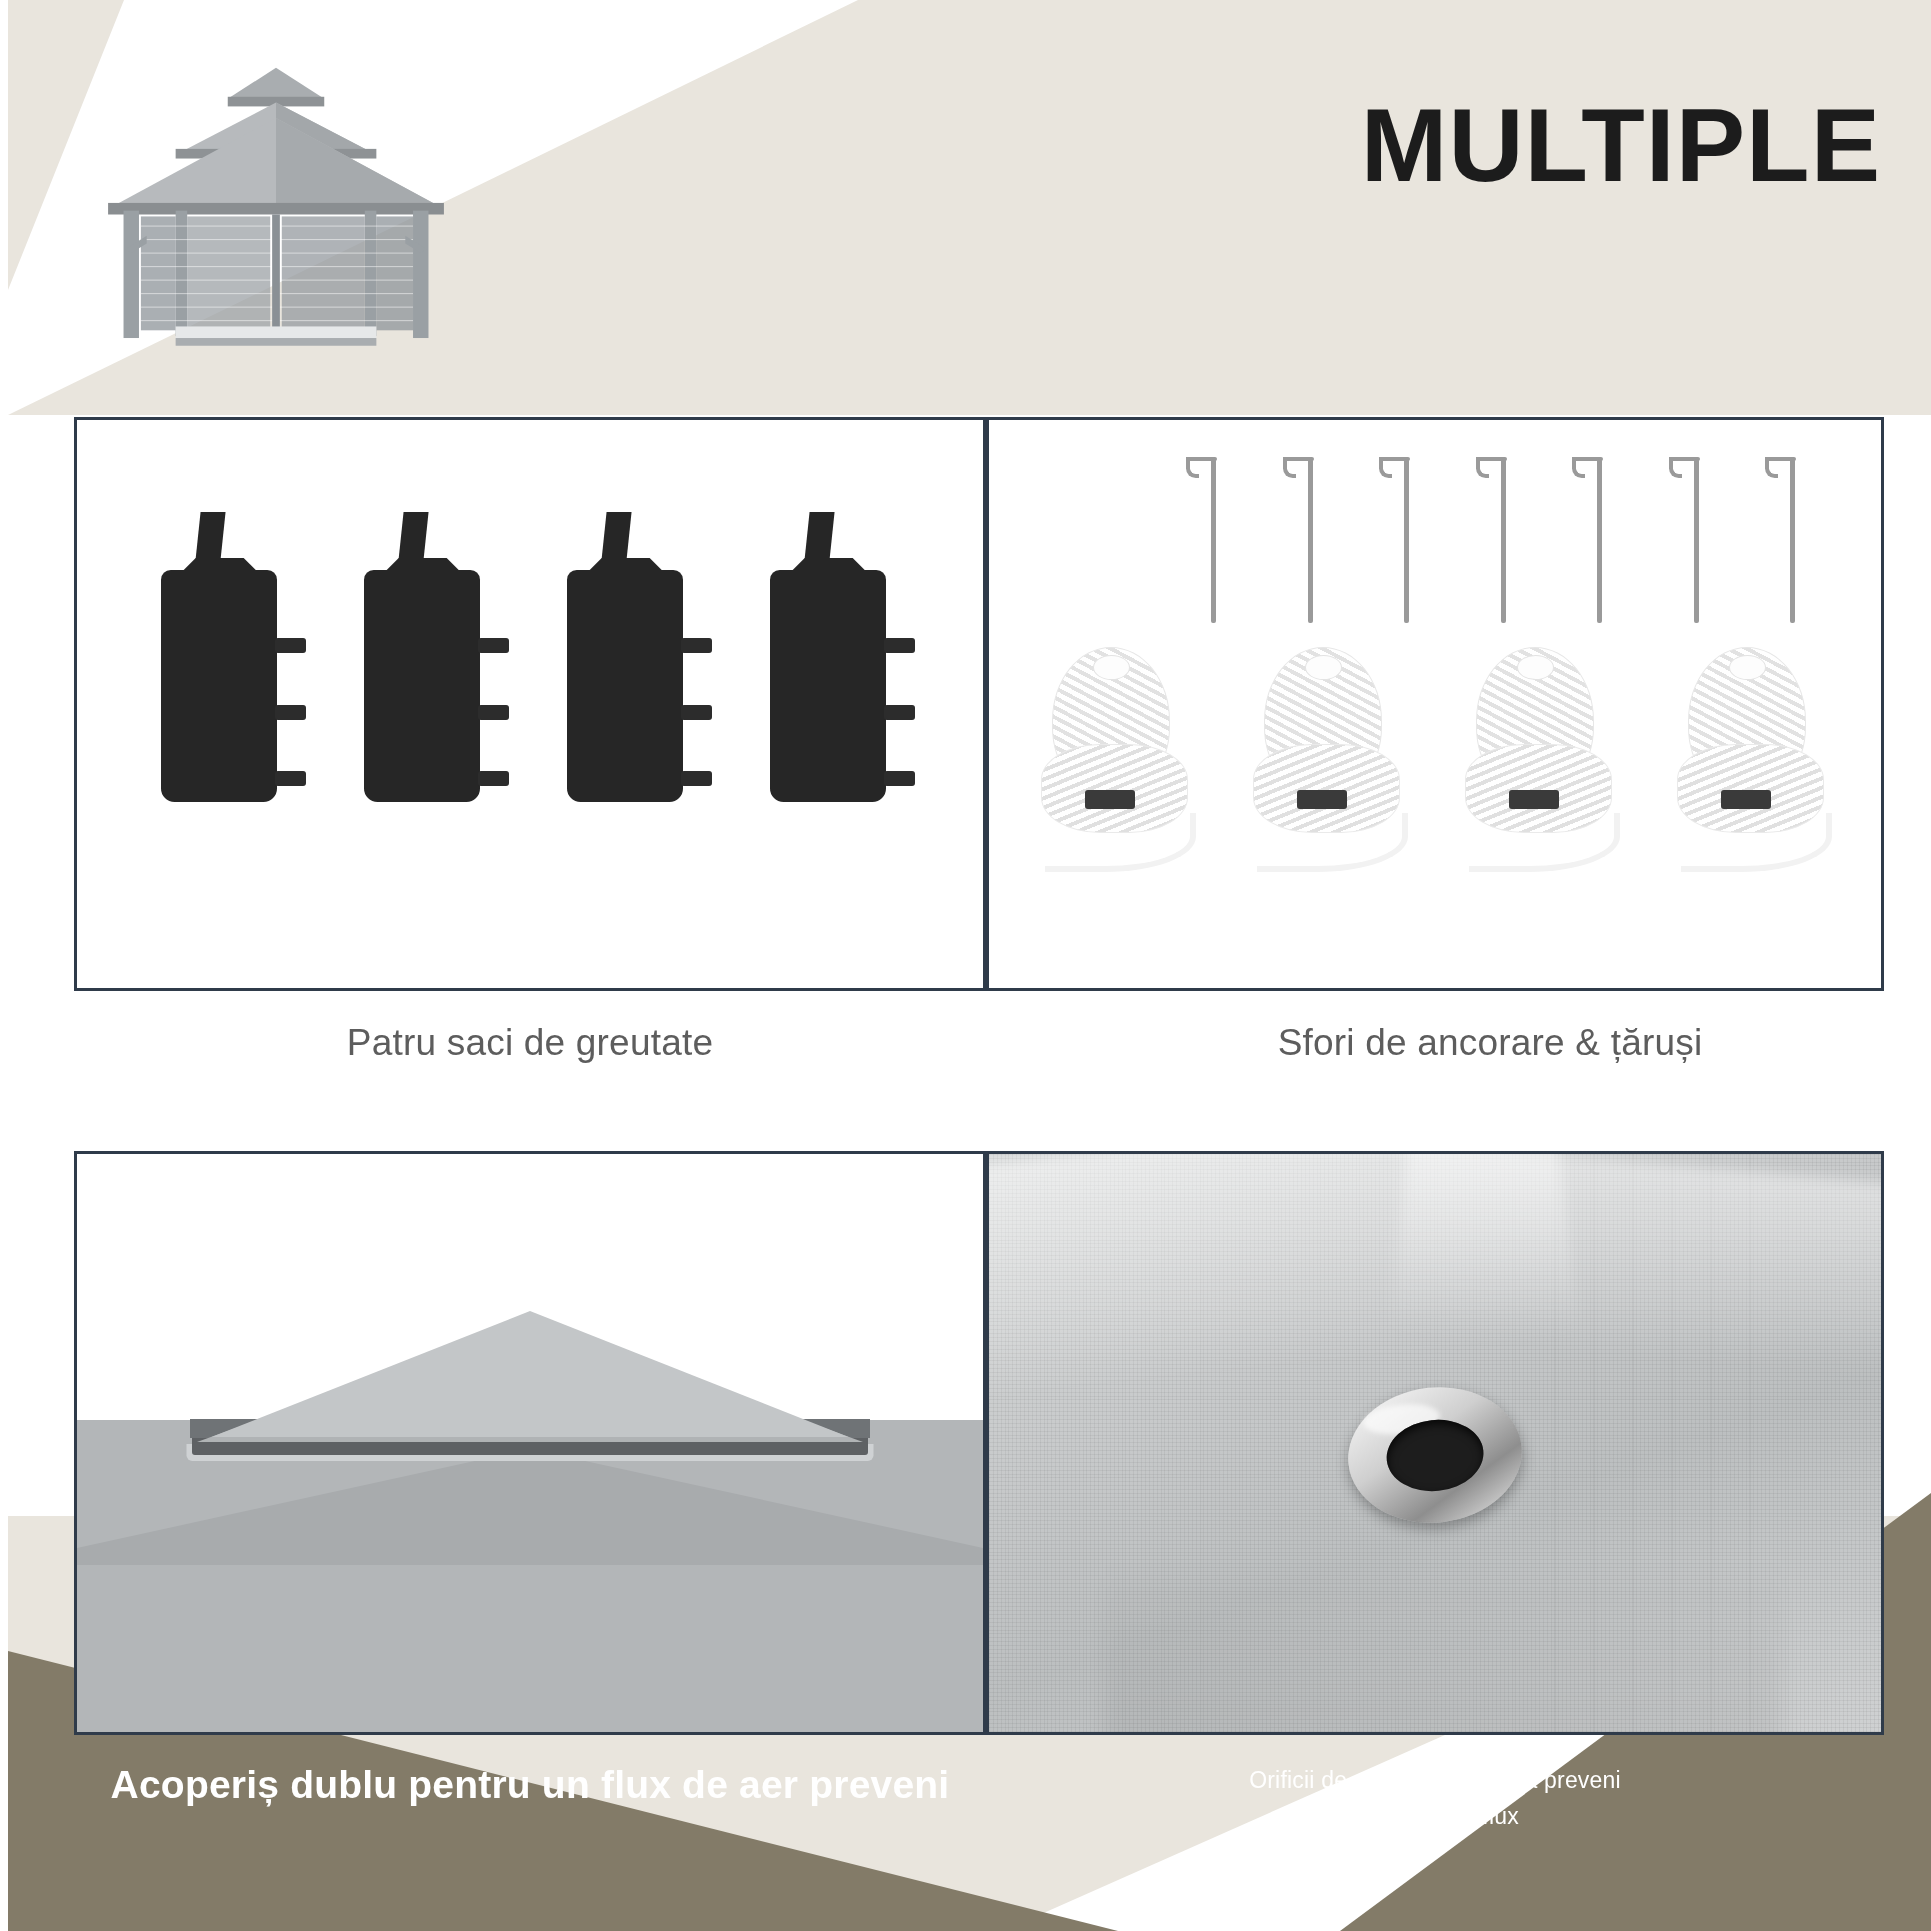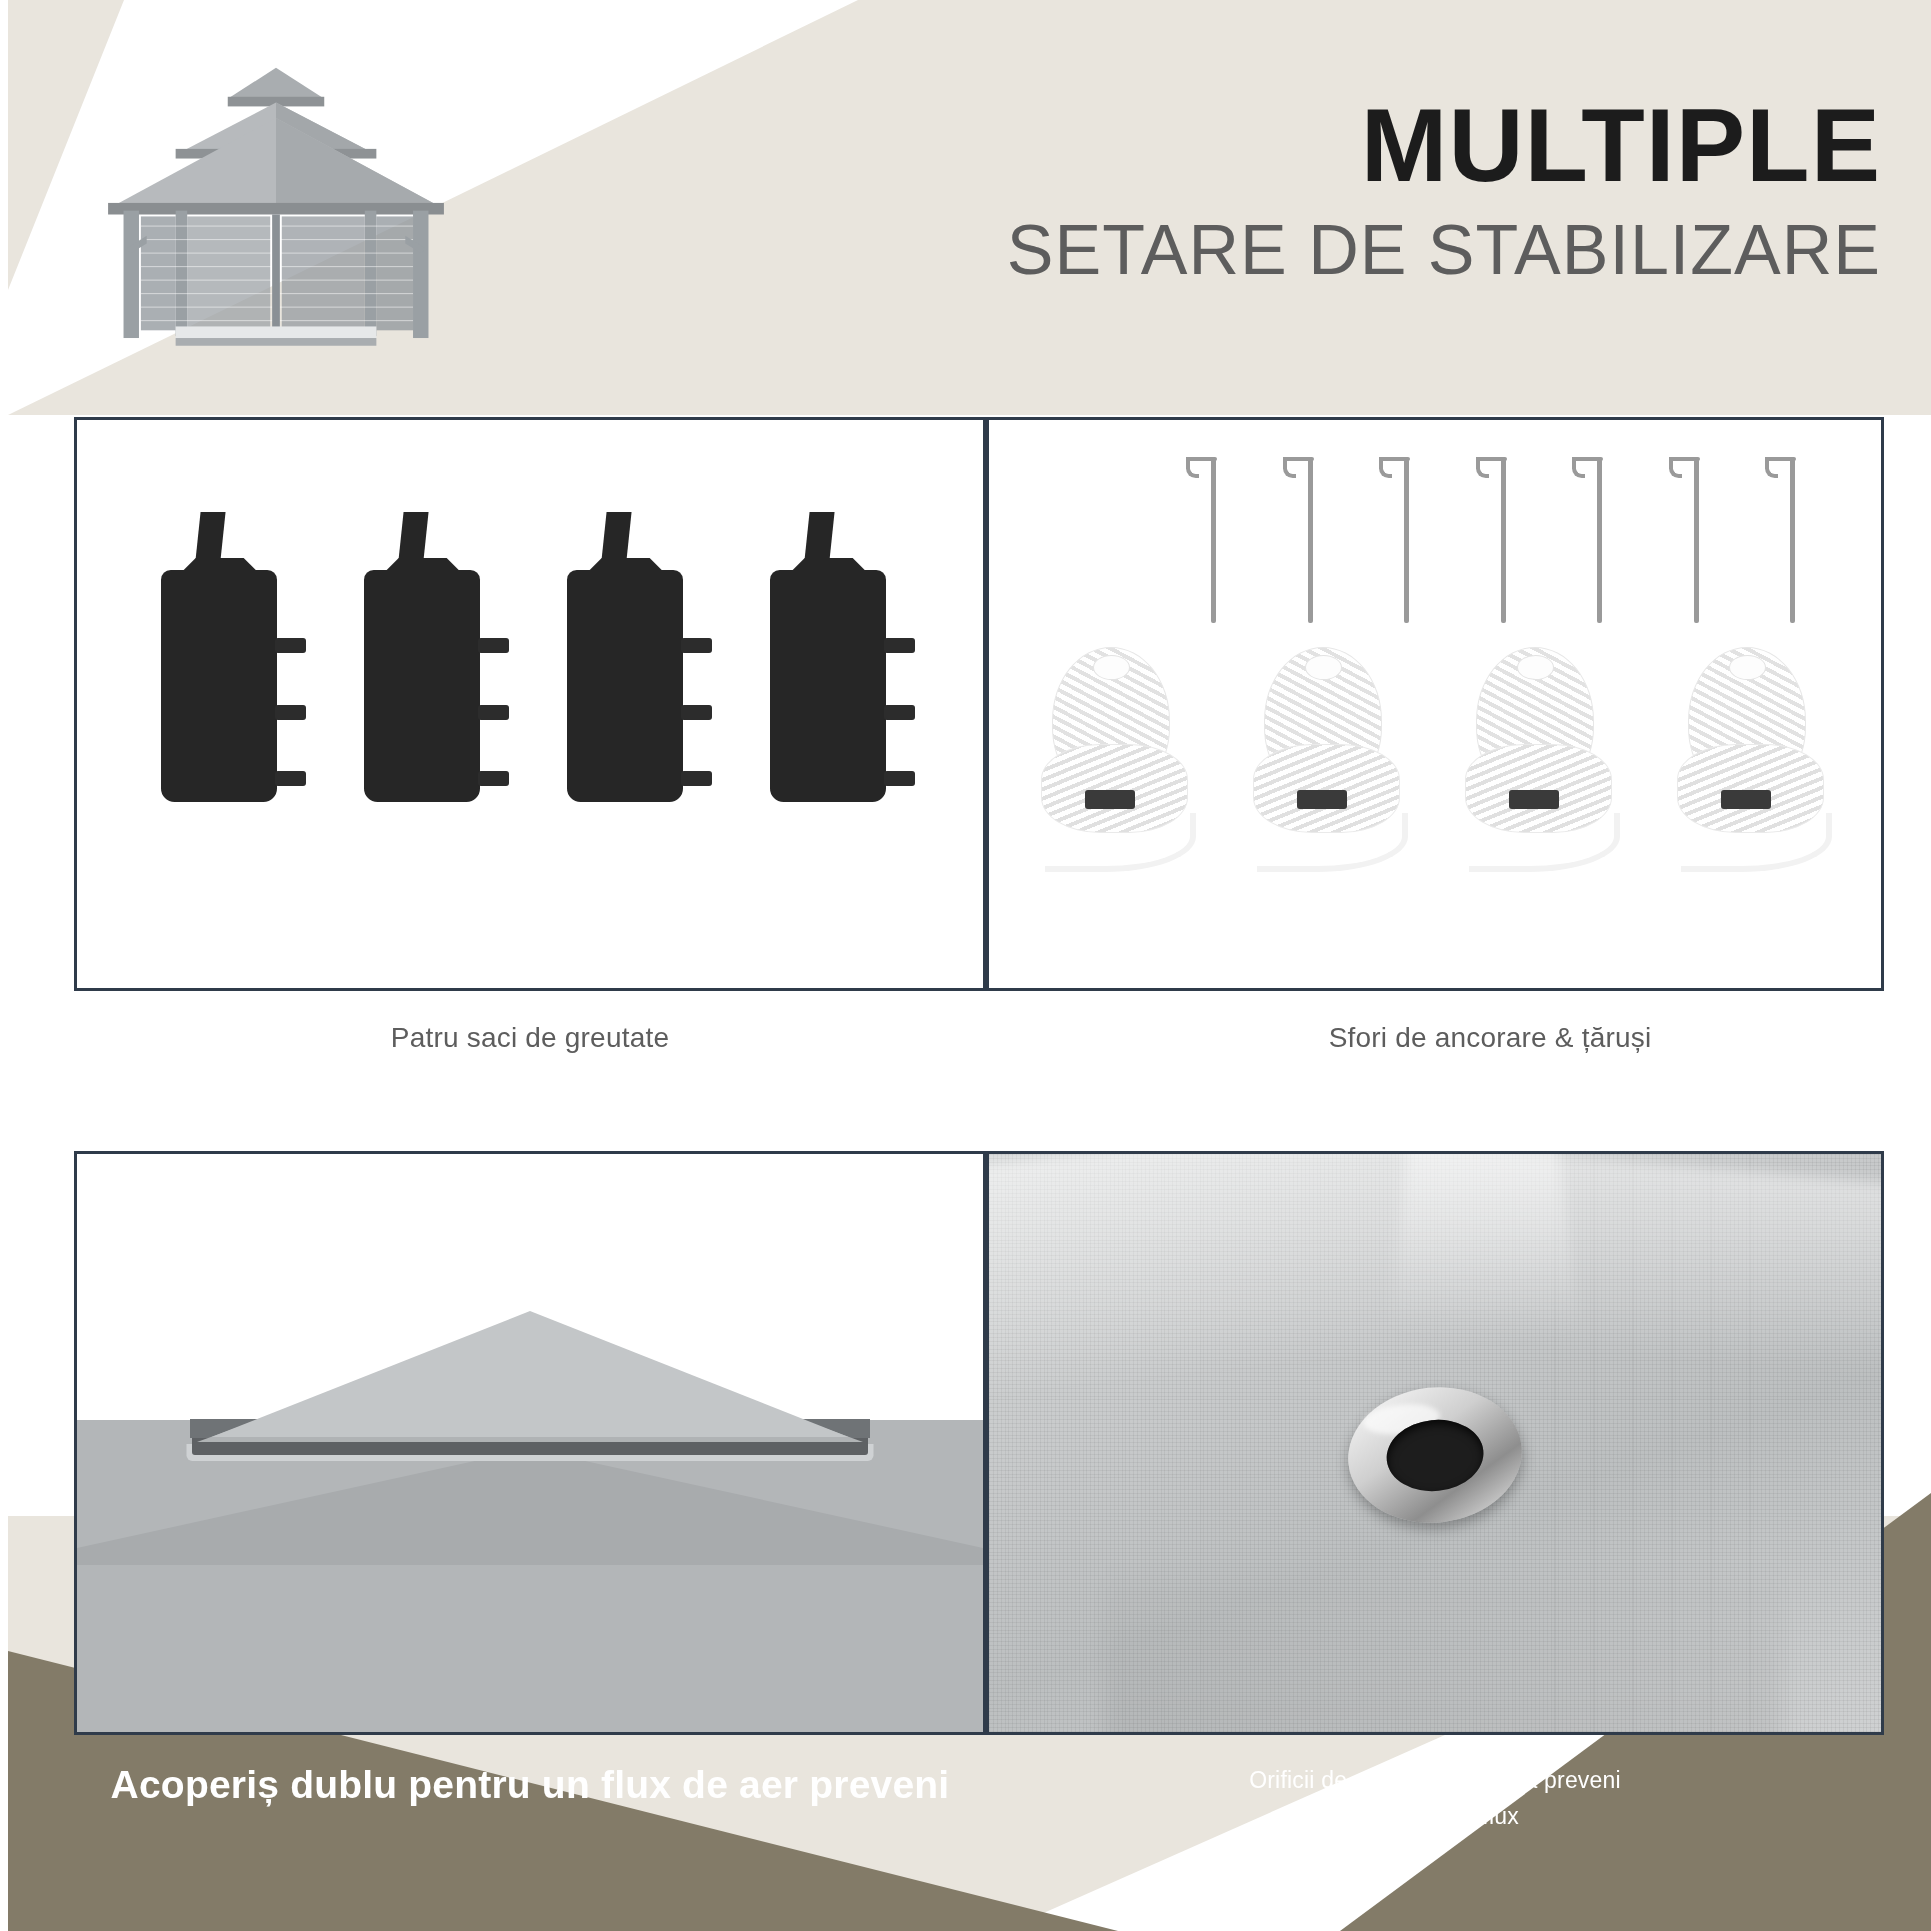--- a/index.html
+++ b/index.html
@@ -115,21 +115,21 @@
     overflow: hidden;
   }
   .panel-1 { left: 66px;  top: 417px;  width: 912px; height: 574px; }
   .panel-2 { left: 978px; top: 417px; width: 898px; height: 574px; }
   .panel-3 { left: 66px;  top: 1151px; width: 912px; height: 584px; }
   .panel-4 { left: 978px; top: 1151px; width: 898px; height: 584px; }
 
   .caption {
     position: absolute;
     text-align: center;
-    font-size: 28px;
+    font-size: 37px;
     color: #5d5d5d;
     letter-spacing: 0.2px;
   }
   .cap-1 { left: 66px; top: 1022px; width: 912px; }
   .cap-2 { left: 1033px; top: 1022px; width: 898px; }
   .cap-3 {
     left: 66px; top: 1763px; width: 912px;
     color: #ffffff; font-weight: bold; font-size: 39px;
   }
   .cap-4 {
@@ -458,21 +458,20 @@
       <rect x="96" y="276" width="208" height="14" fill="#e6e8e9"></rect>
       <rect x="96" y="288" width="208" height="8" fill="#a9adb0"></rect>
 
       <polygon points="44,196 66,182 66,190 50,200" fill="#9aa0a4"></polygon>
       <polygon points="356,196 334,182 334,190 350,200" fill="#9aa0a4"></polygon>
     </svg>
   </div>
 
   <div class="header">
     <div class="title">MULTIPLE</div>
-    <div class="subtitle">SETARE DE STABILIZARE</div>
   </div>
 
   <div class="panel panel-1">
     <div class="bags-row">
       <div class="bag">
         <div class="neck"></div>
         <div class="flare"></div>
         <div class="body"></div>
         <div class="tab" style="top:126px"></div>
         <div class="tab" style="top:193px"></div>

